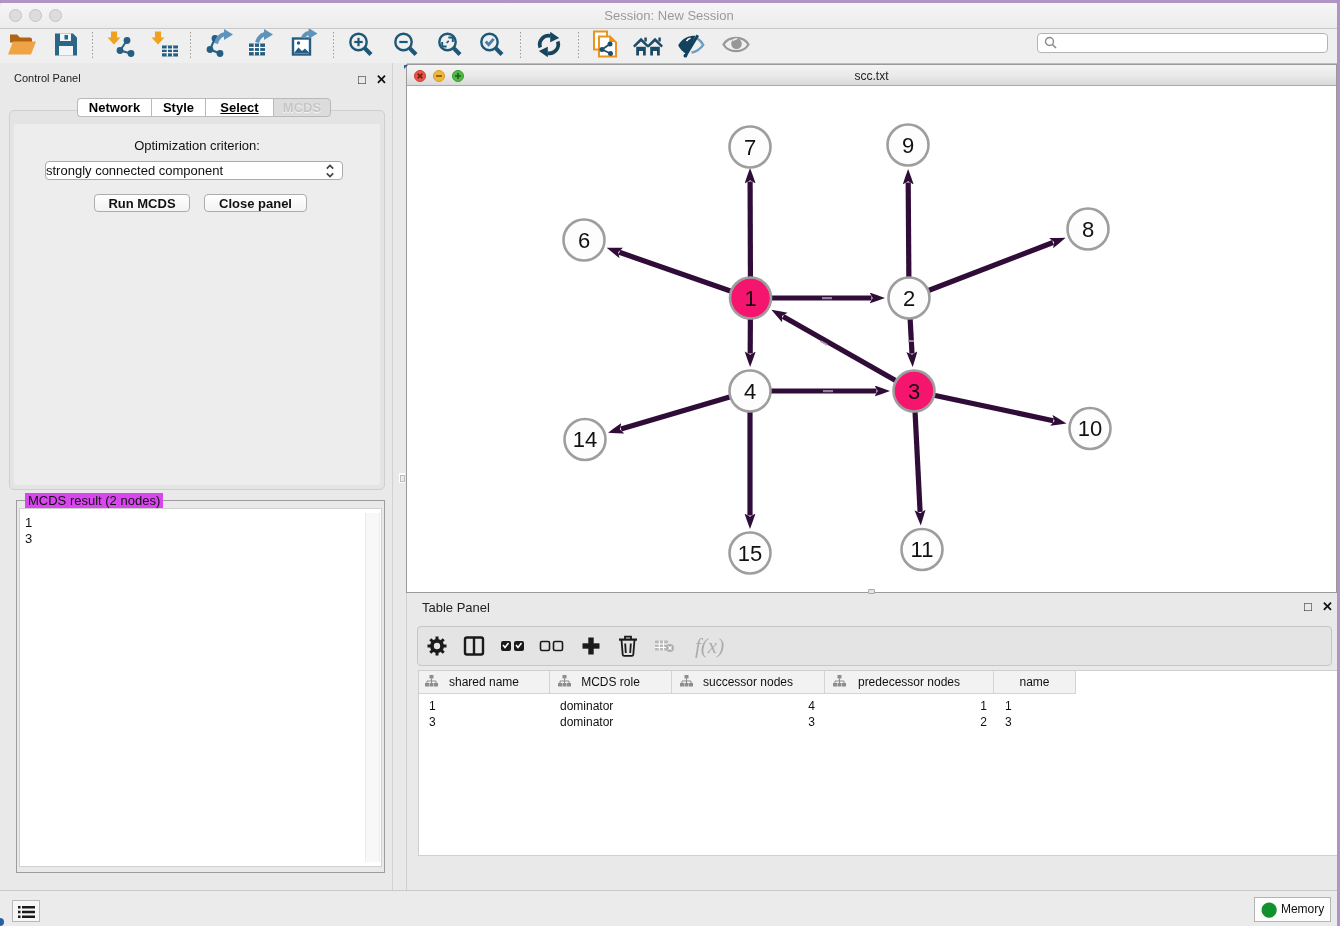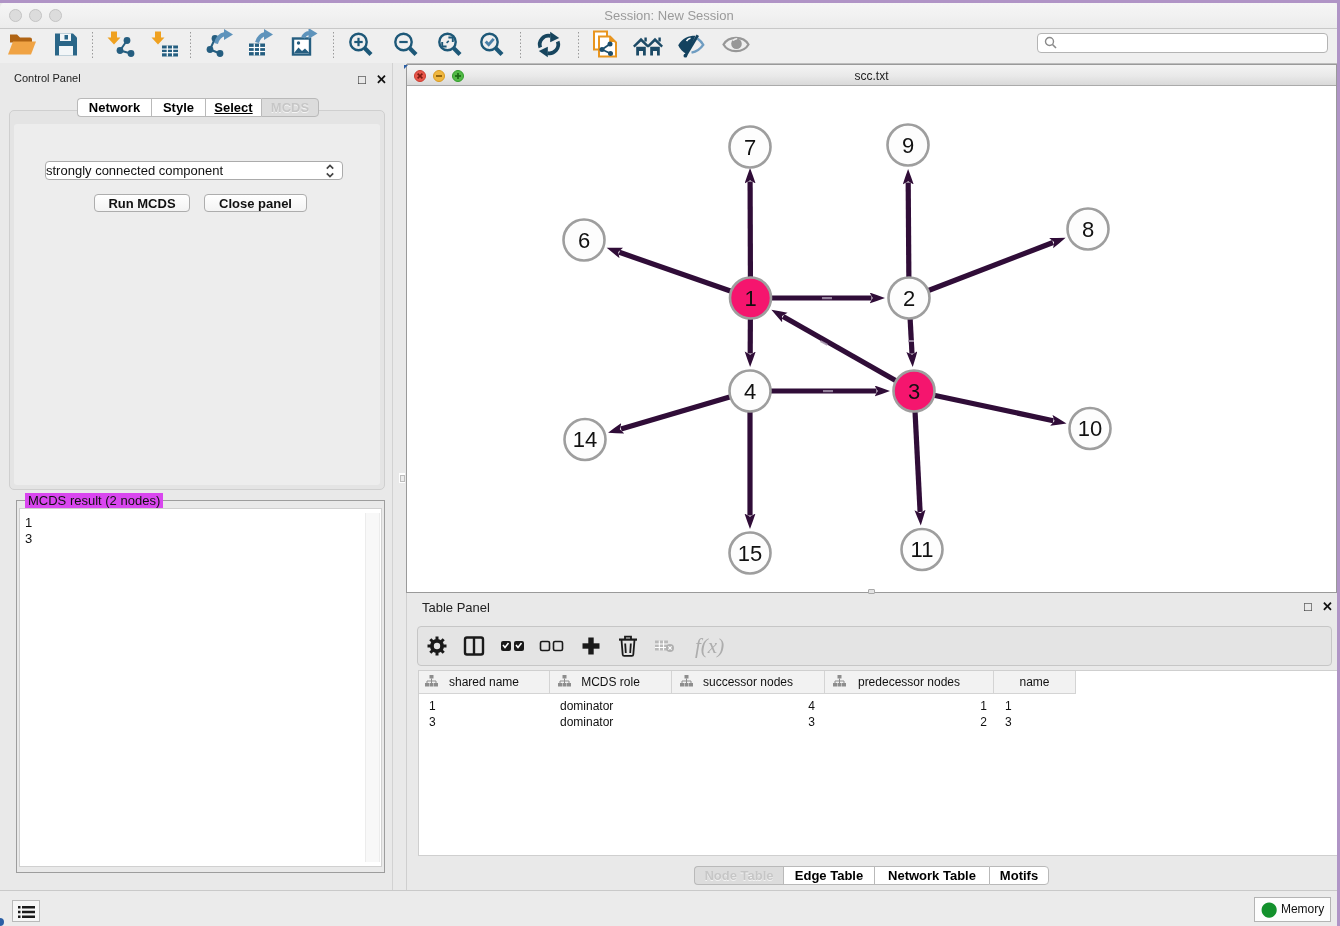--- a/index.html
+++ b/index.html
@@ -247,25 +247,26 @@
   </svg>
 </div>
 </div>
 <div class="abs" id="cpanel">
   <div class="abs" id="cp-title">Control Panel</div>
   <div class="winbtn" style="left:358px;">□</div>
   <div class="winbtn" style="left:376px;font-weight:bold;">✕</div>
   <div class="abs" id="cp-tabs">
     <div class="tab first" style="width:74px;">Network</div>
     <div class="tab" style="width:54px;">Style</div>
-    <div class="tab" style="width:56px;text-decoration:underline;">Select</div>
+    <div class="tab" style="width:68px;text-decoration:underline;">Select</div>
     <div class="tab last sel" style="width:58px;">MCDS</div>
   </div>
   <div class="abs" id="cp-pane">
     <div class="abs" id="cp-inner">
+      <div class="abs" id="opt-label">Optimization criterion:</div>
       <div class="abs" id="combo">strongly connected component
         <svg class="abs" style="right:7px;top:2px;" width="10" height="14" viewBox="0 0 10 14">
           <path d="M1.8 4.6 L5 1.4 L8.2 4.6 M1.8 9.4 L5 12.6 L8.2 9.4" fill="none" stroke="#444" stroke-width="1.7"></path>
         </svg>
       </div>
       <div class="btn" style="left:80px;top:70px;width:96px;">Run MCDS</div>
       <div class="btn" style="left:190px;top:70px;width:103px;">Close panel</div>
     </div>
   </div>
   <div class="abs" id="fieldset">
@@ -463,26 +464,20 @@
     <div class="cell" style="left:141px;top:27px;">dominator</div>
     <div class="cell" style="left:253px;top:27px;width:143px;text-align:right;">4</div>
     <div class="cell" style="left:406px;top:27px;width:162px;text-align:right;">1</div>
     <div class="cell" style="left:586px;top:27px;">1</div>
     <div class="cell" style="left:10px;top:43px;">3</div>
     <div class="cell" style="left:141px;top:43px;">dominator</div>
     <div class="cell" style="left:253px;top:43px;width:143px;text-align:right;">3</div>
     <div class="cell" style="left:406px;top:43px;width:162px;text-align:right;">2</div>
     <div class="cell" style="left:586px;top:43px;">3</div>
   </div>
-  <div class="abs" id="tp-tabs">
-    <div class="tab first sel" style="width:89px;">Node Table</div>
-    <div class="tab" style="width:91px;">Edge Table</div>
-    <div class="tab" style="width:115px;">Network Table</div>
-    <div class="tab last" style="width:60px;">Motifs</div>
-  </div>
 </div>
 <div class="abs" id="statusbar">
   <div class="abs" id="listbtn">
     <svg width="25" height="20" style="position:absolute;left:1px;top:1px;">
       <g fill="#1a1a1a">
         <rect x="4" y="4" width="2.5" height="2.5"></rect>
           <rect x="8" y="4" width="13" height="2.5"></rect>
         <rect x="4" y="8.75" width="2.5" height="2.5"></rect>
           <rect x="8" y="8.75" width="13" height="2.5"></rect>
         <rect x="4" y="13.5" width="2.5" height="2.5"></rect>

